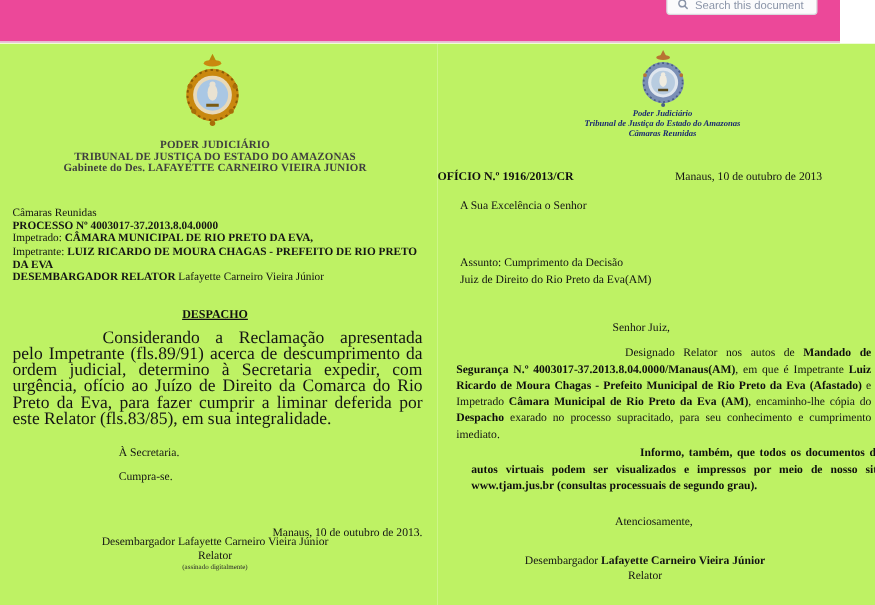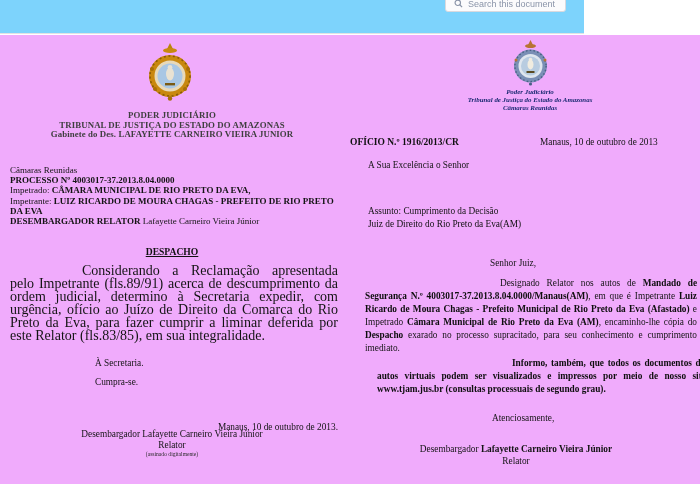--- a/index.html
+++ b/index.html
@@ -3,35 +3,35 @@
 <meta charset="utf-8">
 <style>
   * { margin:0; padding:0; box-sizing:border-box; }
   html,body { background:#fff; }
   .screen {
     position:relative; width:700px; height:484px; overflow:hidden;
     background:#ffffff; font-family:"Liberation Serif", serif; color:#1c1c1c;
   }
   
   .toolbar {
-    position:absolute; left:0; top:0; width:584px; height:34px;
-    background:#7dd3fc; border-bottom:1px solid #e2e2e5;
+    position:absolute; left:0; top:0; width:672px; height:34px;
+    background:#ec4899; border-bottom:1px solid #e2e2e5;
   }
   .toolbar-btn {
     position:absolute; right:18px; top:-14px; height:26px;
     display:flex; align-items:flex-end; gap:5px;
     padding:3px 10px 2px 8px;
     background:#fbfbfc; border:1px solid #d9d9de; border-radius:3px;
     font-family:"Liberation Sans", sans-serif; font-size:9px; color:#8a94a8;
     cursor:pointer;
   }
   .toolbar-btn svg { display:block; margin-bottom:1px; }
   
   .page {
-    position:absolute; top:35px; width:350px; height:449px; background:#f0abfc;
+    position:absolute; top:35px; width:350px; height:449px; background:#bef264;
   }
   .page-l { left:0; }
   .page-r { left:350px; }
   
   .seal { position:absolute; }
   .seal-l { left:147px; top:8px; }
   .seal-r { left:162px; top:5px; }
   
   .hdr-l {
     position:absolute; left:0; top:76px; width:344px; text-align:center;

